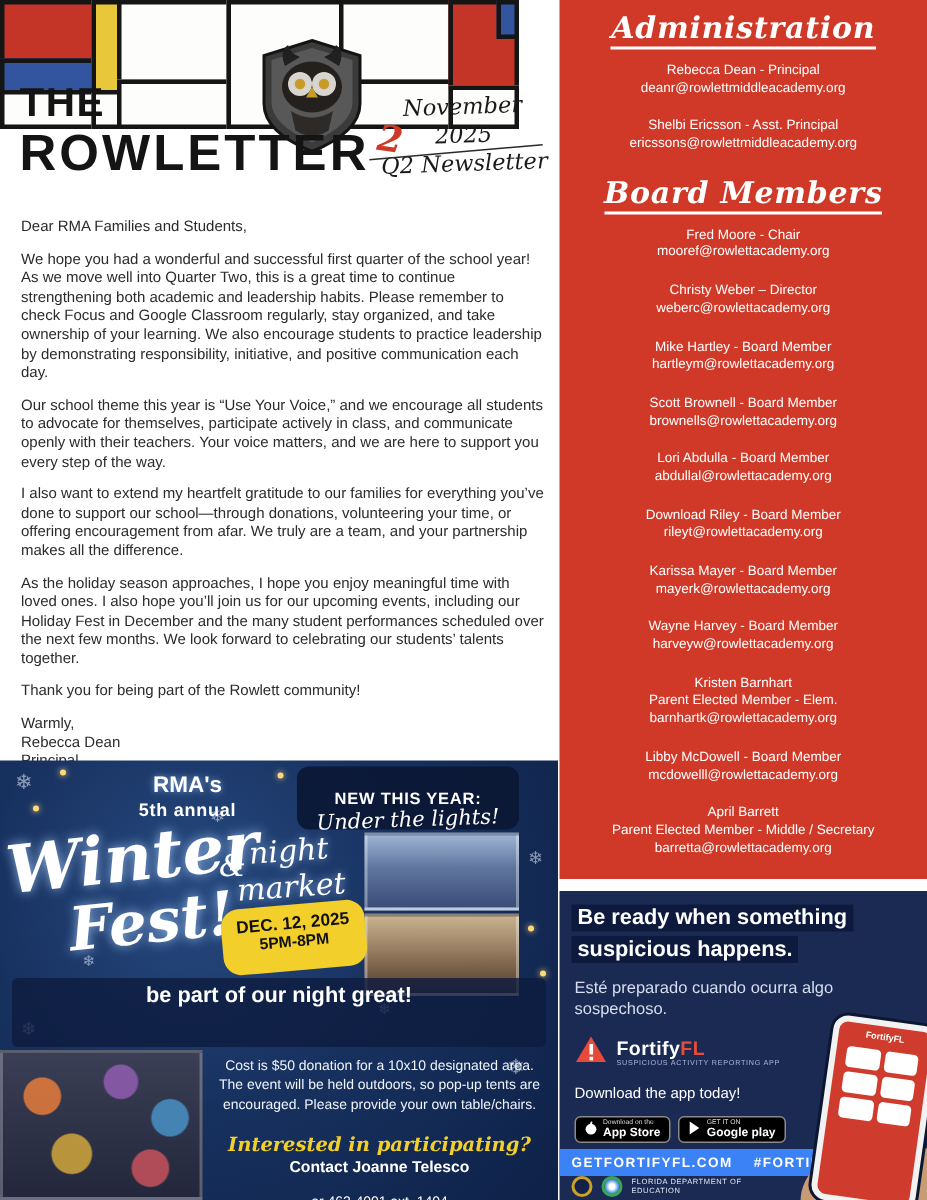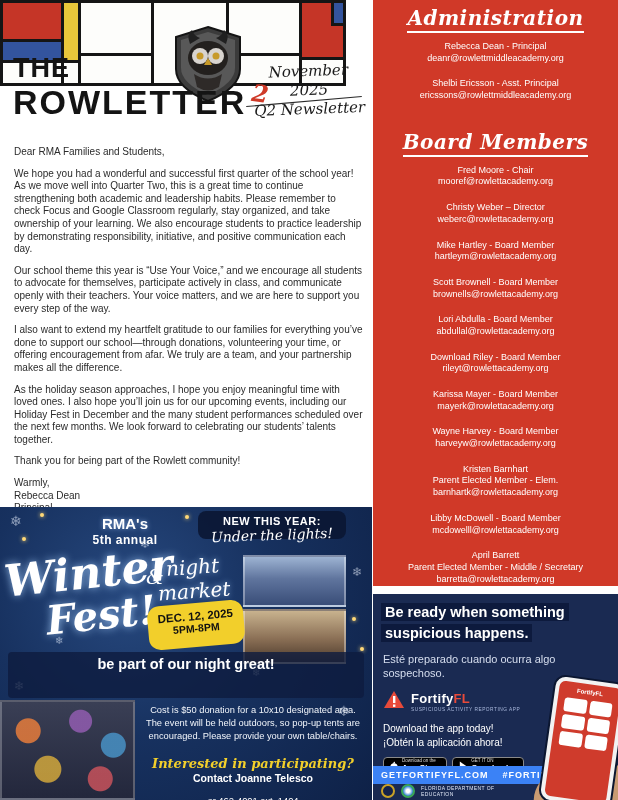--- a/index.html
+++ b/index.html
@@ -31,41 +31,41 @@
   
   .letter{position:absolute;left:14px;top:146px;width:350px;font-size:10px;line-height:1.26;color:#2b2b2b;}
   .letter p{margin:0 0 9px 0;}
   .closing div{line-height:1.26;}
 
   
   .red-panel{position:absolute;left:373px;top:0;width:245px;height:586px;background:#d03928;color:#fff;
              text-align:center;box-sizing:border-box;padding:6px 10px 0 10px;}
   .script-head{display:inline-block;font-family:"DejaVu Serif",serif;font-style:italic;font-weight:700;
                font-size:20px;letter-spacing:.5px;border-bottom:2px solid #fff;padding-bottom:1px;margin-bottom:8px;}
-  .board-head{margin-top:28px;}
+  .board-head{margin-top:14px;}
   .member{margin-bottom:14px;}
   .m-name{font-size:9px;line-height:1.3;white-space:pre-line;}
   .m-email{font-size:9px;line-height:1.3;color:#ffffff;}
 
   
   .flyer{position:absolute;left:0;top:507px;width:372px;height:293px;overflow:hidden;color:#fff;
          background:radial-gradient(circle at 35% 30%, #27497f 0%, #17315f 45%, #0e2147 100%);}
   .sf{position:absolute;color:#eaf2ff;opacity:.55;}
   .dot{position:absolute;width:4px;height:4px;border-radius:50%;background:#ffd977;box-shadow:0 0 4px #ffd977;}
   .rma{position:absolute;left:70px;top:8px;width:110px;text-align:center;font-weight:700;font-size:15px;text-shadow:0 0 5px rgba(160,200,255,.7);}
   .annual{position:absolute;left:70px;top:26px;width:110px;text-align:center;font-weight:700;font-size:12px;letter-spacing:.5px;}
   .wf1{position:absolute;left:4px;top:40px;font-family:"DejaVu Serif",serif;font-style:italic;font-weight:700;
        font-size:44px;transform:rotate(-6deg);text-shadow:0 0 8px rgba(170,210,255,.8);}
   .wf2{position:absolute;left:46px;top:84px;font-family:"DejaVu Serif",serif;font-style:italic;font-weight:700;
        font-size:40px;transform:rotate(-6deg);text-shadow:0 0 8px rgba(170,210,255,.8);}
   .amp{position:absolute;left:146px;top:58px;font-family:"DejaVu Serif",serif;font-style:italic;font-size:20px;}
   .nm1{position:absolute;left:166px;top:48px;font-family:"DejaVu Serif",serif;font-style:italic;font-size:20px;transform:rotate(-4deg);text-shadow:0 0 6px rgba(170,210,255,.8);}
   .nm2{position:absolute;left:158px;top:72px;font-family:"DejaVu Serif",serif;font-style:italic;font-size:20px;transform:rotate(-4deg);text-shadow:0 0 6px rgba(170,210,255,.8);}
-  .new-badge{position:absolute;left:198px;top:4px;width:148px;height:28px;background:rgba(10,22,50,.88);
-             border-radius:8px;text-align:center;padding-top:4px;box-sizing:border-box;}
+  .new-badge{position:absolute;left:198px;top:4px;width:148px;height:42px;background:rgba(10,22,50,.88);
+             border-radius:8px;text-align:center;padding-top:16px;box-sizing:border-box;}
   .nb1{font-size:11px;font-weight:800;letter-spacing:.5px;}
   .nb2{font-family:"DejaVu Serif",serif;font-style:italic;font-size:14px;transform:rotate(-2deg);}
   .photo{position:absolute;border:2px solid rgba(255,255,255,.35);box-sizing:border-box;}
   .photo1{left:243px;top:48px;width:103px;height:52px;background:linear-gradient(180deg,#9db3d2 0%,#60759e 45%,#394d78 100%);}
   .photo2{left:243px;top:102px;width:103px;height:55px;background:linear-gradient(180deg,#c8b28e 0%,#8a6f55 55%,#4c3a2c 100%);}
   .date-badge{position:absolute;left:148px;top:96px;width:96px;height:44px;background:#f2cf2b;border-radius:12px;
               color:#111;text-align:center;transform:rotate(-5deg);padding-top:7px;box-sizing:border-box;}
   .db1{font-size:11.5px;font-weight:800;} .db2{font-size:10.5px;font-weight:800;}
   .vendor-banner{position:absolute;left:8px;top:145px;width:356px;height:46px;background:rgba(14,28,62,.8);
                  border-radius:4px;text-align:center;padding-top:4px;box-sizing:border-box;}
@@ -300,21 +300,20 @@
         </svg>
       </span>
       <div>
         <div class="f-logo-name"><span>Fortify</span><span class="fl">FL</span></div>
         <div class="f-tagline">SUSPICIOUS ACTIVITY REPORTING APP</div>
       </div>
     </div>
 
     <div class="f-download">
       <div>Download the app today!</div>
-      <div>¡Obtén la aplicación ahora!</div>
     </div>
 
     <div class="badges">
       <div class="badge">
         <span>
           <svg viewBox="0 0 10 12" width="8" height="10">
               <circle cx="5" cy="7" r="4.5" fill="#fff"></circle>
               <rect x="4.4" y="0.5" width="1.6" height="3" rx="0.8" fill="#fff" transform="rotate(18 5 2)"></rect>
             </svg>
         </span>

